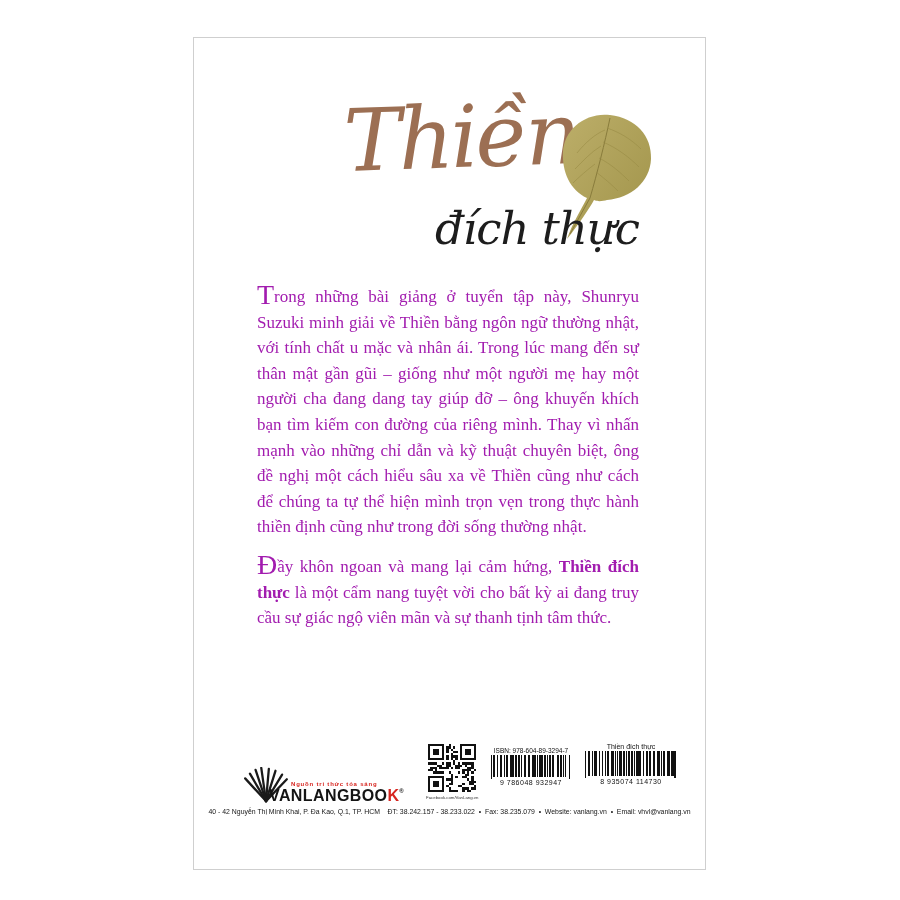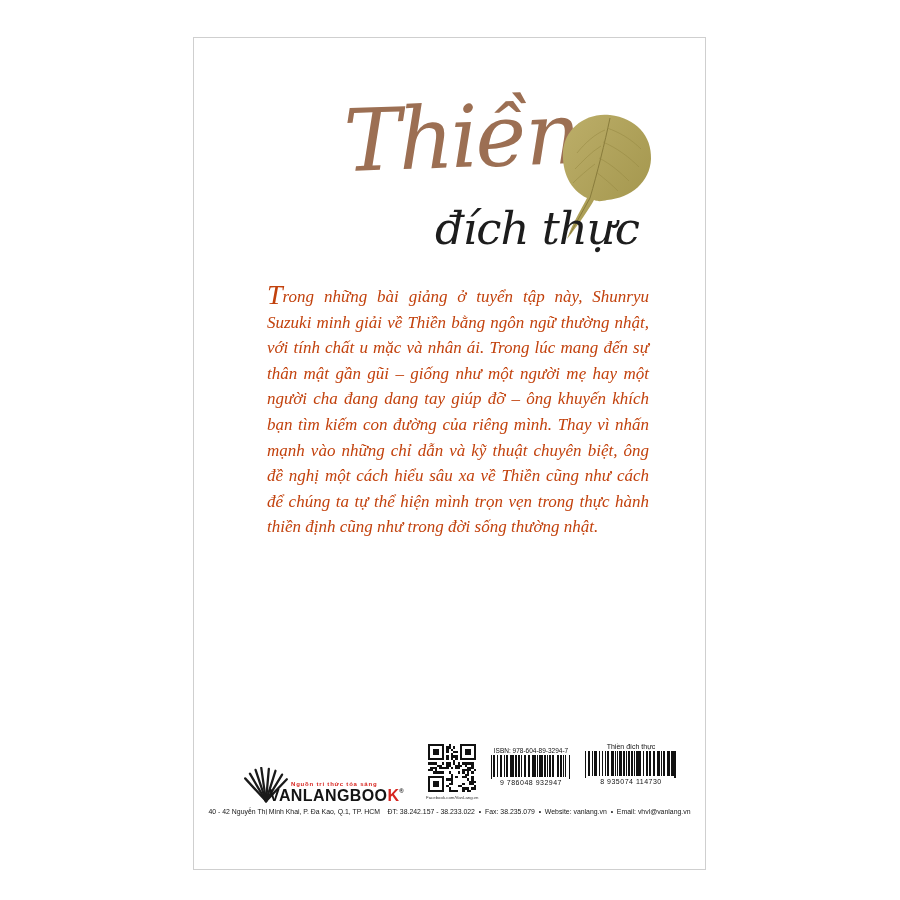--- a/index.html
+++ b/index.html
@@ -5,21 +5,21 @@
   html,body{margin:0;padding:0;background:#ffffff;}
   body{width:900px;height:900px;position:relative;font-family:"Liberation Sans",sans-serif;}
   .cover{position:absolute;left:193px;top:37px;width:513px;height:833px;background:#fff;border:1px solid #cfcfcf;box-sizing:border-box;}
 
   
   .title-thien{position:absolute;left:150px;top:56px;font-family:"DejaVu Serif",serif;font-style:italic;font-size:86px;line-height:1;color:#9c6f53;letter-spacing:-3px;transform:rotate(-2deg);}
   .subtitle{position:absolute;left:241px;top:168px;font-family:"DejaVu Serif",serif;font-style:italic;font-size:45px;line-height:1;color:#1d1d1d;letter-spacing:-1px;z-index:3;}
   .leaf{position:absolute;left:366px;top:74px;width:94px;height:130px;z-index:2;}
 
   
-  .blurb{position:absolute;left:73px;top:243px;width:382px;font-family:"Liberation Serif",serif;font-size:17px;line-height:25.6px;color:#c2410c;text-align:justify;font-style:italic;}
+  .blurb{position:absolute;left:63px;top:243px;width:382px;font-family:"Liberation Serif",serif;font-size:17px;line-height:25.6px;color:#a21caf;text-align:justify;}
   .blurb p{margin:0;}
   .blurb p + p{margin-top:11px;}
   .lead-cap{font-size:28px;line-height:1;vertical-align:-2px;}
   .bold{font-weight:bold;}
 
   
   .logo-icon{position:absolute;left:49px;top:729px;width:46px;height:36px;}
   .logo-tagline{position:absolute;left:97px;top:743px;font-size:6px;font-weight:bold;letter-spacing:0.8px;color:#d6251f;white-space:nowrap;}
   .logo-name{position:absolute;left:75px;top:749px;font-size:16px;font-weight:bold;letter-spacing:0.4px;color:#141414;white-space:nowrap;}
   .logo-name .k{color:#d6251f;}
@@ -60,20 +60,21 @@
       <path d="M45,18 C35,22 25,31 17,41"></path>
       <path d="M41,34 C31,40 23,49 15,57"></path>
       <path d="M35,52 C27,58 19,65 13,71"></path>
     </g>
   </svg>
 
   <div class="subtitle">đích thực</div>
 
   <div class="blurb">
     <p><span class="lead-cap">T</span><span>rong những bài giảng ở tuyển tập này, Shunryu Suzuki minh giải về Thiền bằng ngôn ngữ thường nhật, với tính chất u mặc và nhân ái. Trong lúc mang đến sự thân mật gần gũi – giống như một người mẹ hay một người cha đang dang tay giúp đỡ – ông khuyến khích bạn tìm kiếm con đường của riêng mình. Thay vì nhấn mạnh vào những chỉ dẫn và kỹ thuật chuyên biệt, ông đề nghị một cách hiểu sâu xa về Thiền cũng như cách để chúng ta tự thể hiện mình trọn vẹn trong thực hành thiền định cũng như trong đời sống thường nhật.</span></p>
+    <p><span class="lead-cap">Đ</span><span>ầy khôn ngoan và mang lại cảm hứng, </span><span class="bold">Thiền đích thực</span><span> là một cẩm nang tuyệt vời cho bất kỳ ai đang truy cầu sự giác ngộ viên mãn và sự thanh tịnh tâm thức.</span></p>
   </div>
 
   <svg class="logo-icon" viewBox="0 0 48 38" aria-hidden="true">
     <g stroke="#1a1a1a" stroke-width="2.4" stroke-linecap="round">
       <line x1="24" y1="36" x2="2" y2="12"></line>
       <line x1="24" y1="36" x2="7" y2="7"></line>
       <line x1="24" y1="36" x2="13" y2="3"></line>
       <line x1="24" y1="36" x2="19" y2="1"></line>
       <line x1="24" y1="36" x2="27" y2="2"></line>
       <line x1="24" y1="36" x2="34" y2="4"></line>

